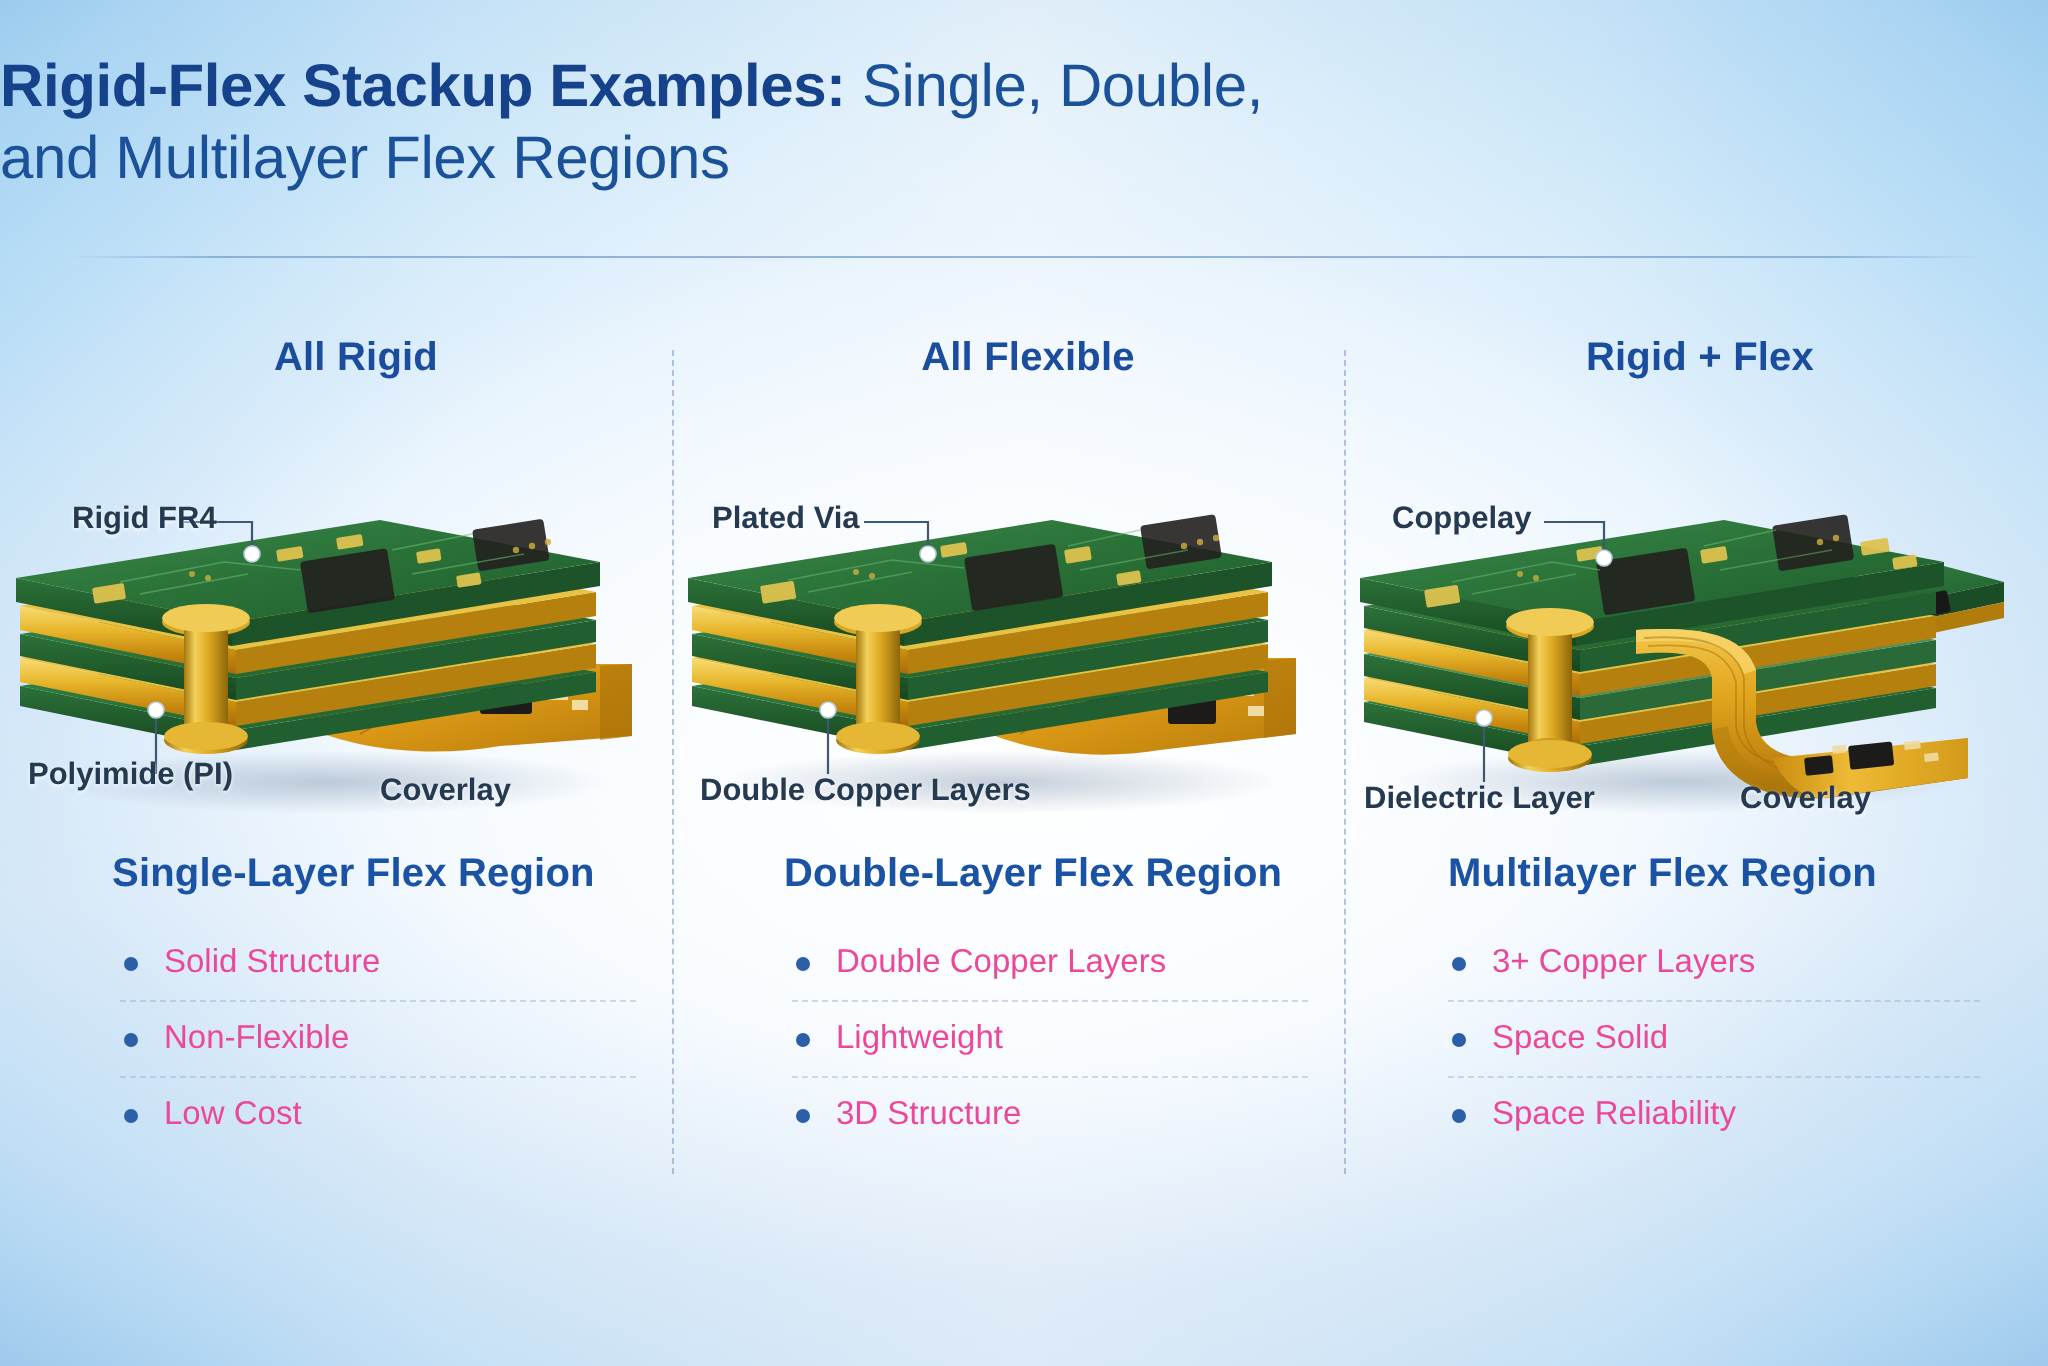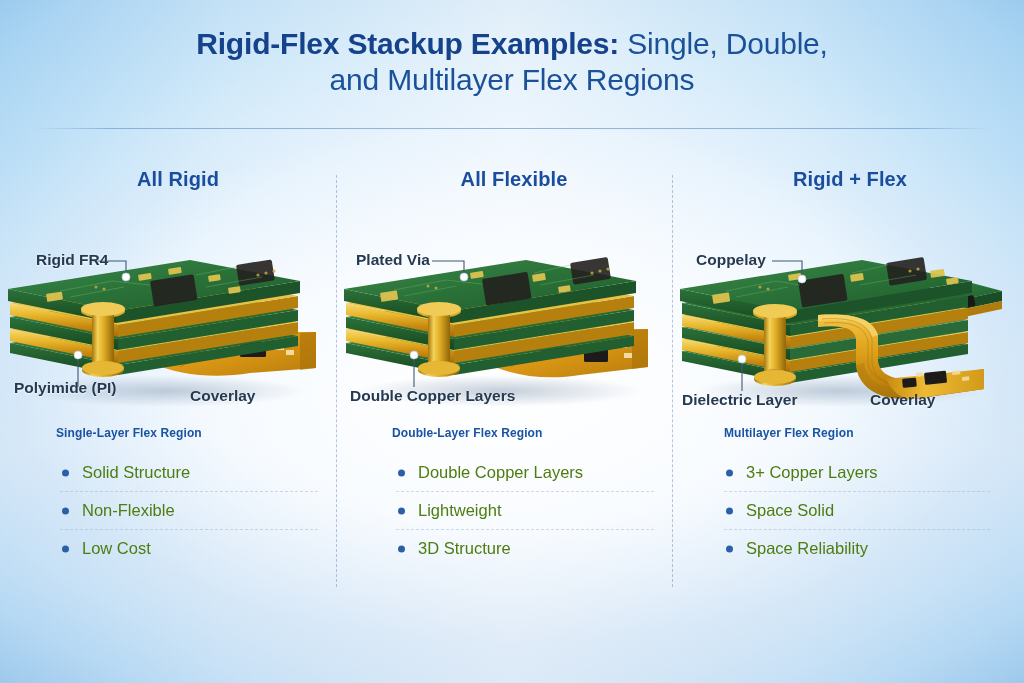--- a/index.html
+++ b/index.html
@@ -12,21 +12,21 @@
       linear-gradient(180deg, #9fc2e8 0%, #b6d2ef 18%, #cfe0f4 42%, #dbe8f8 66%, #c3d8f1 86%, #a9c6e9 100%),
       linear-gradient(90deg, #8fb6e2 0%, #c2d9f2 22%, #e9f1fb 50%, #c2d9f2 78%, #8fb6e2 100%);
     background-blend-mode: normal, overlay, normal;
   }
   .vignette {
     position:absolute; inset:0; pointer-events:none;
     background: radial-gradient(ellipse 80% 70% at 50% 48%, rgba(255,255,255,0) 42%, rgba(120,160,210,0.20) 86%, rgba(100,145,200,0.30) 100%);
   }
 
   
-  .title-wrap { position:absolute; top:26px; left:0; width:1024px; text-align:center; }
+  .title-wrap { position:absolute; top:26px; left:0; width:1024px; text-align:left; }
   .title-line { color:#1a4d9e; font-size:30px; line-height:36px; letter-spacing:-0.2px; }
   .title-strong { font-weight:bold; color:#15428b; }
   .title-light { font-weight:normal; color:#1b5199; }
   .hdr-rule {
     position:absolute; top:128px; left:34px; width:956px; height:1px;
     background:linear-gradient(90deg, rgba(140,175,215,0) 0%, rgba(120,158,205,0.75) 8%, rgba(120,158,205,0.75) 92%, rgba(140,175,215,0) 100%);
   }
 
   
   .vdiv { position:absolute; top:175px; width:0; height:412px; border-left:1px dashed rgba(120,150,190,0.55); }
@@ -49,26 +49,26 @@
 
   
   .lbl {
     position:absolute; color:#253a50; font-size:15.5px; white-space:nowrap;
     text-shadow:0 1px 2px rgba(255,255,255,0.85);
   }
 
   
   .sect { position:absolute; top:266px; left:0; width:336px; }
   .sect-title {
-    font-size:12px; font-weight:bold; color:#1a53a4; text-align:left;
+    font-size:20px; font-weight:bold; color:#1a53a4; text-align:left;
     padding-left:56px; margin-bottom:14px; letter-spacing:0.1px;
   }
   .blist { list-style:none; padding:0 18px 0 60px; }
   .blist li {
-    position:relative; font-size:16.5px; color:#4d7c0f; padding:9px 0 9px 22px;
+    position:relative; font-size:16.5px; color:#ec4899; padding:9px 0 9px 22px;
     border-bottom:1px dashed rgba(150,175,205,0.45);
   }
   .blist li:last-child { border-bottom:none; }
   .blist li::before {
     content:""; position:absolute; left:2px; top:50%; transform:translateY(-50%);
     width:7px; height:7px; border-radius:50%; background:#2b5fa8;
   }
   .p3 .sect-title, .p3 .blist { padding-left:52px; }
 </style>
 </head>

